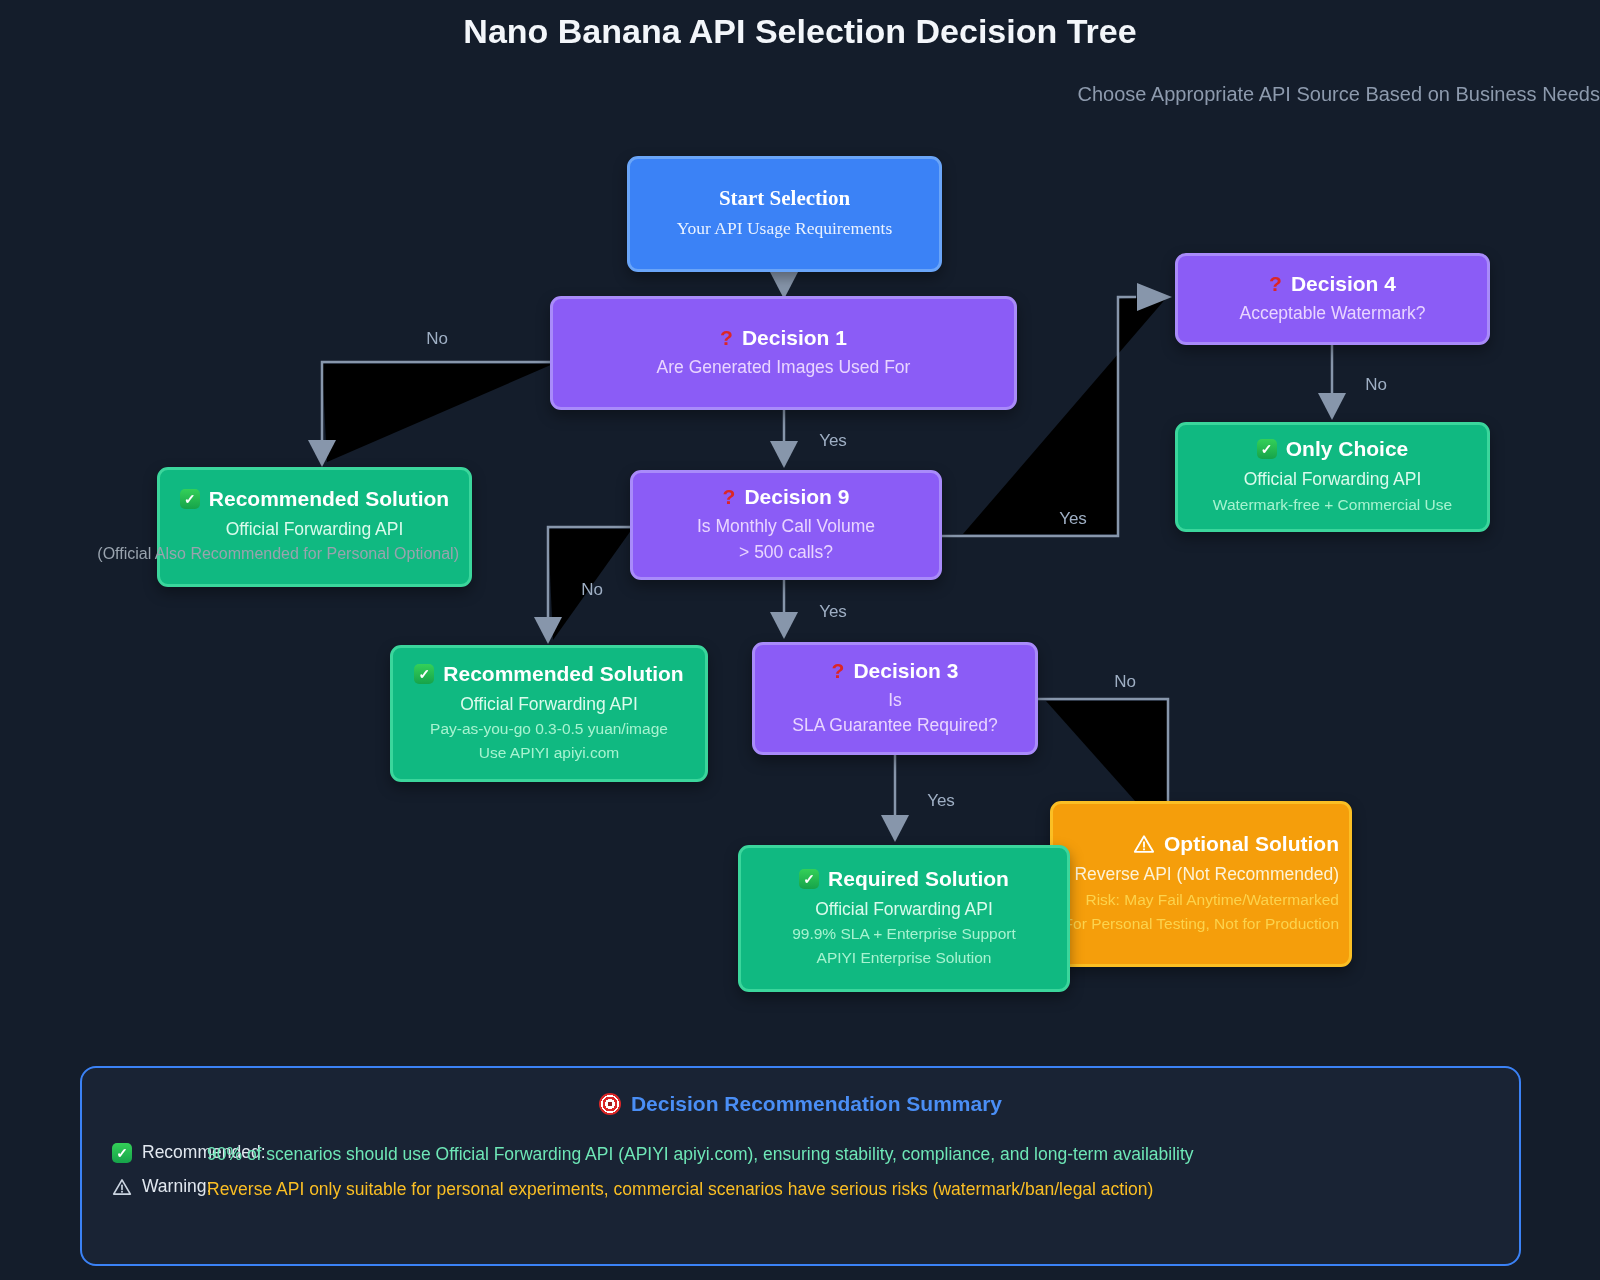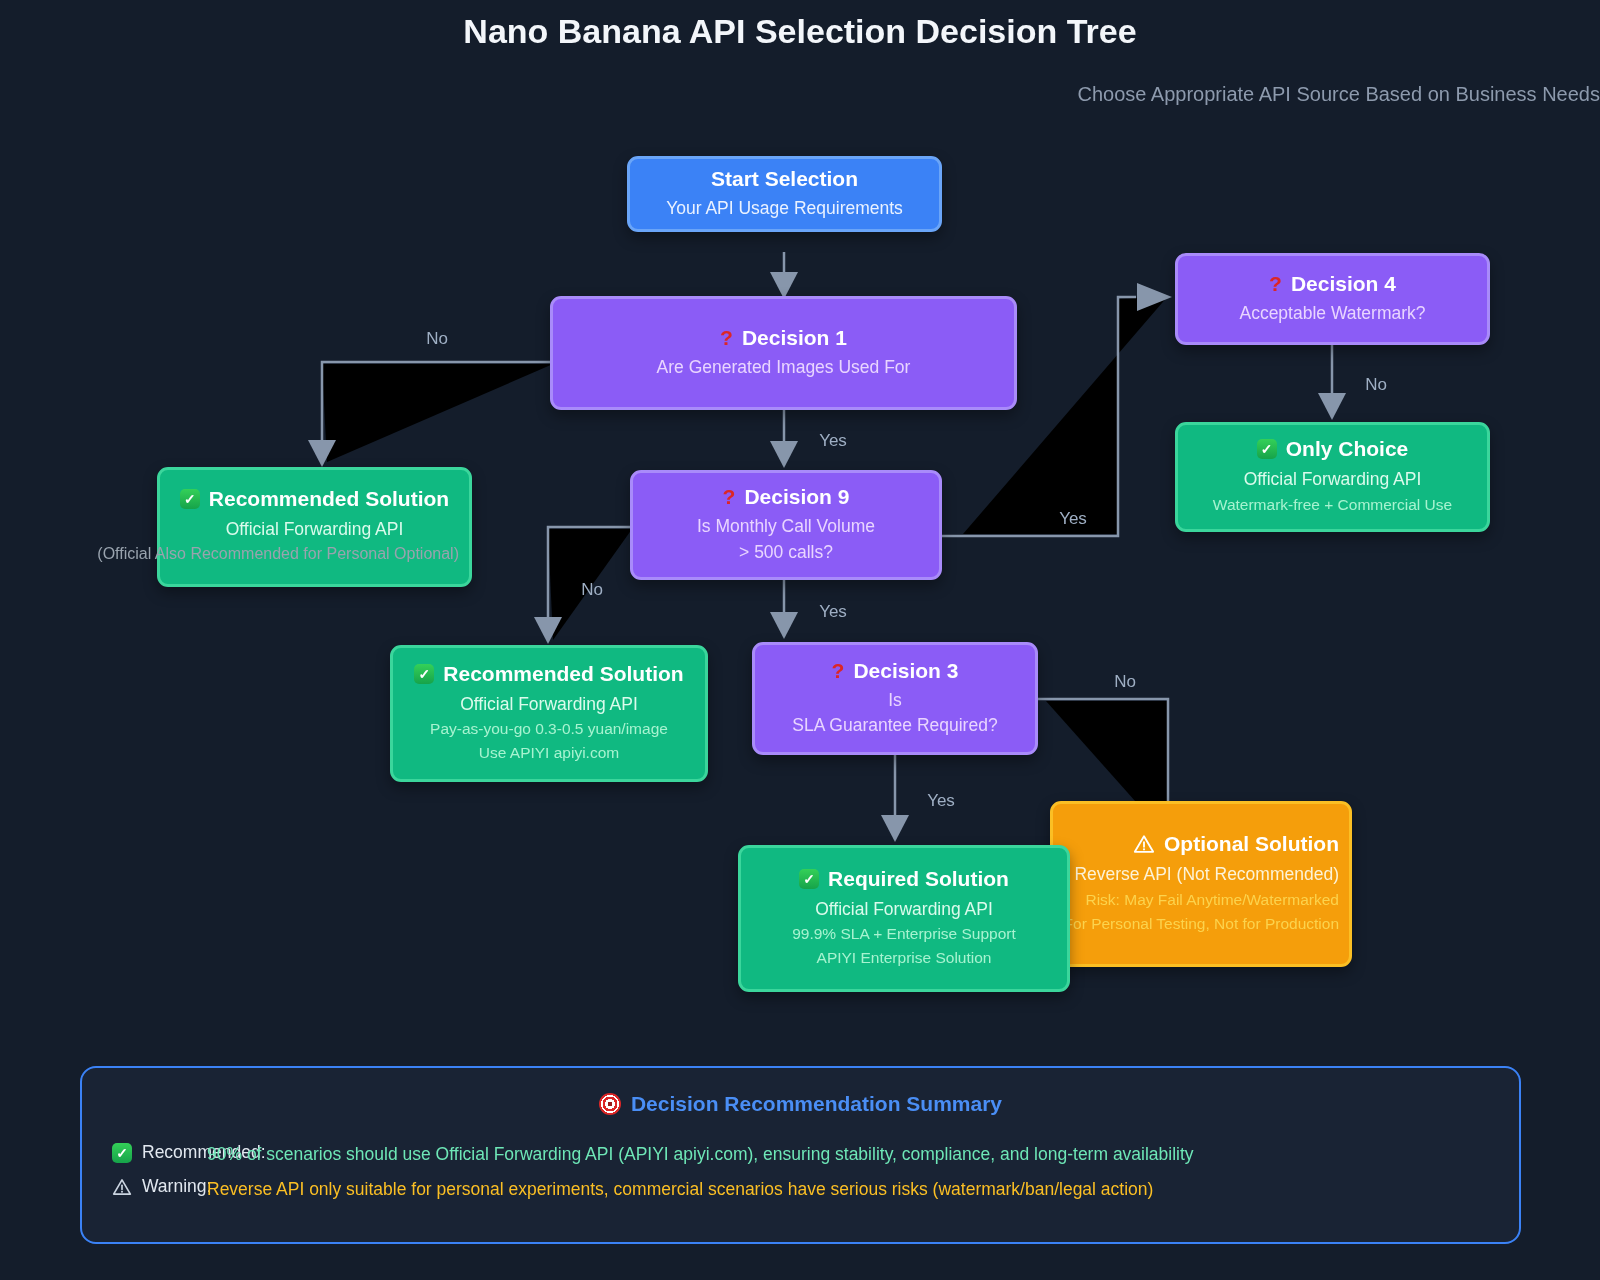--- a/index.html
+++ b/index.html
@@ -30,21 +30,21 @@
   .green .line-main{color:#dbfbec;font-size:17.5px;line-height:1.5;}
   .green .line-sub{color:#a7f3d0;font-size:15.5px;line-height:1.55;}
   .green .line-gray{color:#99a3ae;font-size:16px;line-height:1.55;}
 
   .orange{background:#f59e0b;border:3px solid #fbbf24;}
   .orange .line-main{color:#fdf3d7;font-size:17.5px;line-height:1.5;}
   .orange .line-sub{color:#fcd34d;font-size:15.5px;line-height:1.55;margin-left:36px;}
 
   .overflow-center{position:relative;left:50%;transform:translateX(-50%);width:max-content;}
 
-  #start{left:627px;top:156px;width:315px;height:76px;}
+  #start{left:627px;top:156px;width:315px;height:116px;font-family:Liberation Serif, serif;}
   #d1{left:550px;top:296px;width:467px;height:114px;}
   #d2{left:630px;top:470px;width:312px;height:110px;}
   #d3{left:752px;top:642px;width:286px;height:113px;}
   #d4{left:1175px;top:253px;width:315px;height:92px;}
   #rec1{left:157px;top:467px;width:315px;height:120px;}
   #rec2{left:390px;top:645px;width:318px;height:137px;}
   #only{left:1175px;top:422px;width:315px;height:110px;}
   #req{left:738px;top:845px;width:332px;height:147px;z-index:3;}
   #opt{left:1050px;top:801px;width:302px;height:166px;z-index:2;align-items:flex-end;}
 
@@ -54,21 +54,21 @@
   .q-icon{color:#dc2626;font-weight:800;font-size:21px;}
   .check-icon{display:inline-flex;align-items:center;justify-content:center;
     width:20px;height:20px;border-radius:5px;flex:0 0 auto;
     background:linear-gradient(180deg,#34d058,#16a34a);
     color:#ffffff;font-size:14px;font-weight:700;}
   .warning-icon{display:inline-flex;align-items:center;flex:0 0 auto;}
   .target-icon{display:inline-block;width:22px;height:22px;border-radius:50%;flex:0 0 auto;
     background:radial-gradient(circle at 50% 50%, #991b1b 0 2.5px, #ffffff 2.5px 5px,
       #dc2626 5px 7.5px, #ffffff 7.5px 9px, #dc2626 9px 11px);}
 
-  #summary{position:absolute;left:80px;top:1066px;width:1441px;height:178px;z-index:2;
+  #summary{position:absolute;left:80px;top:1066px;width:1441px;height:200px;z-index:2;
     box-sizing:border-box;border:2.5px solid #3b82f6;border-radius:16px;background:#192334;}
   .summary-title{position:absolute;top:24px;left:0;width:100%;display:flex;
     justify-content:center;align-items:center;gap:10px;
     font-size:21px;font-weight:700;color:#4a8ef5;}
   .sum-line{position:absolute;left:0;width:100%;height:30px;}
   .sum-line1{top:74px;}
   .sum-line2{top:108px;}
   .sum-label{position:absolute;left:30px;top:0;display:flex;align-items:center;gap:10px;
     color:#e2e8f0;font-size:17.5px;white-space:nowrap;}
   .sum-text{position:absolute;left:125px;top:2px;font-size:17.5px;white-space:nowrap;}

